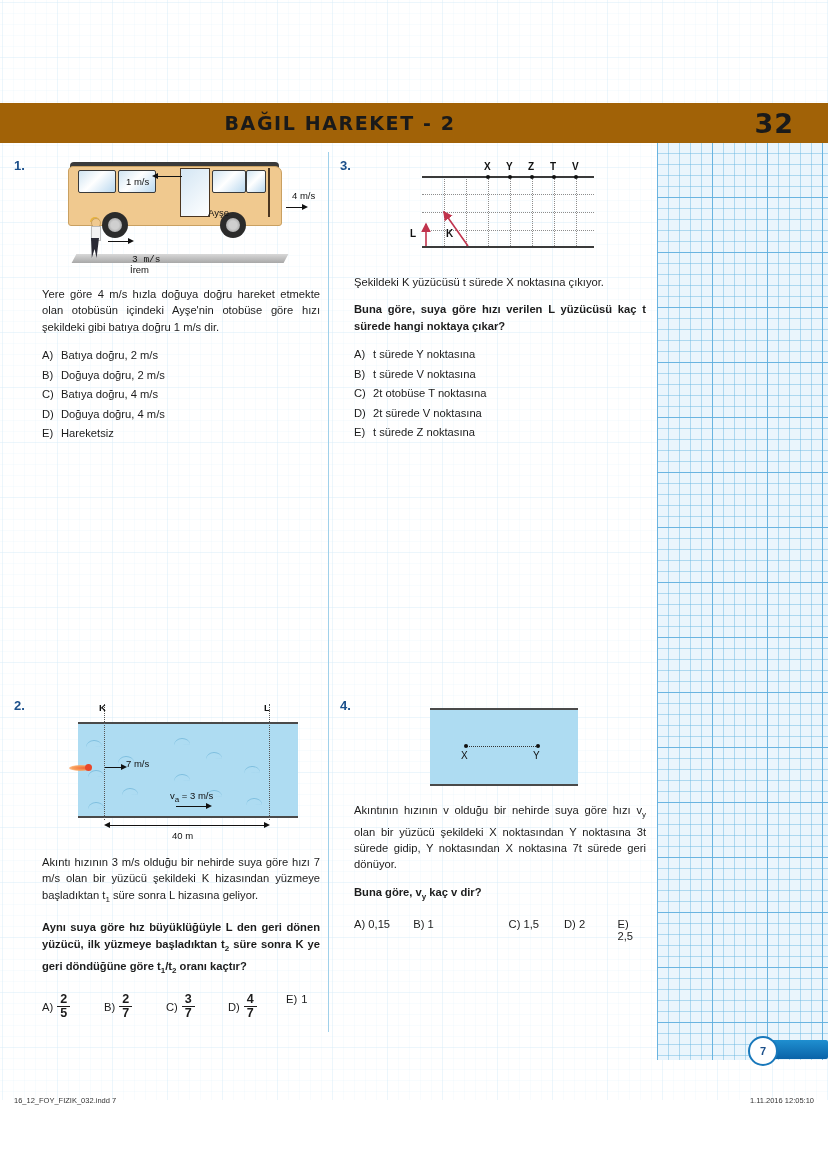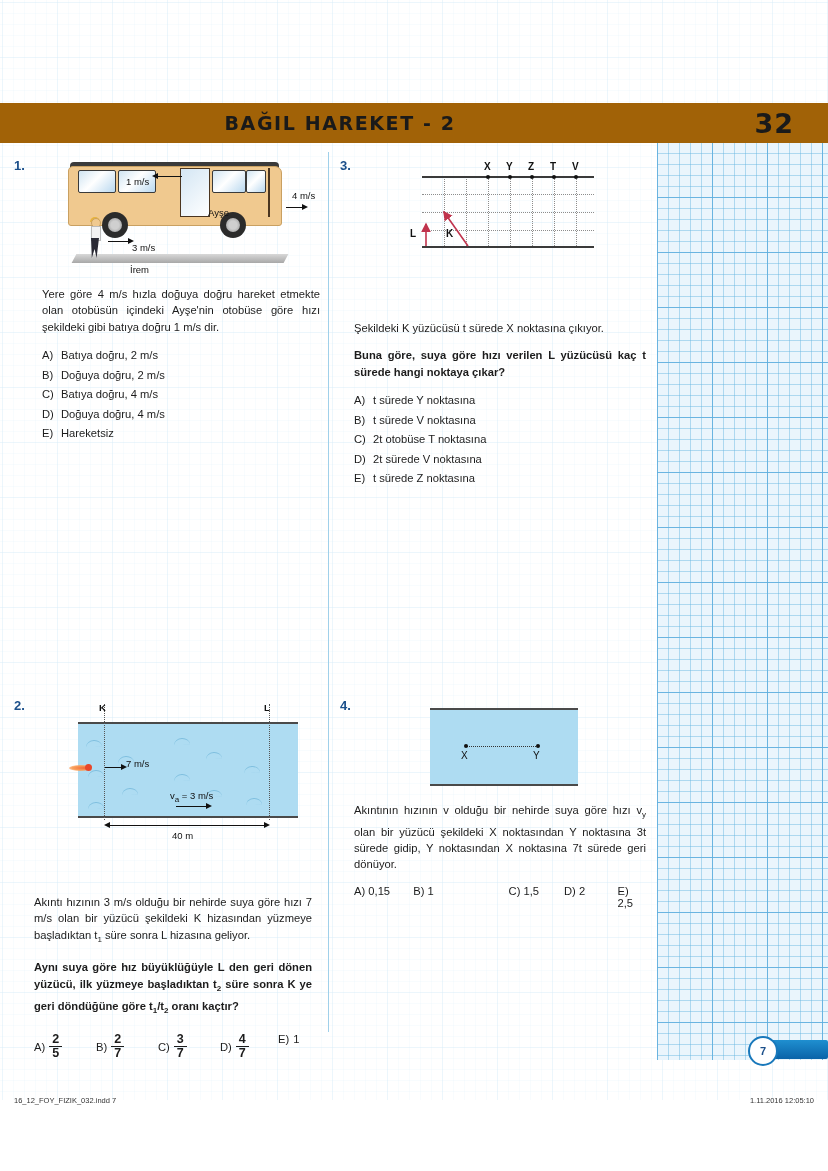--- a/index.html
+++ b/index.html
@@ -328,21 +328,21 @@
     <div class="lblsm" style="left:122px; top:47px;margin-left:26px;">Ayşe</div>
 
     <div class="irem">
       <div class="hair"></div>
       <div class="head"></div>
       <div class="torso"></div>
       <div class="legs"></div>
     </div>
     <div class="arrow-line" style="left:48px; top:81px; width:20px;"></div>
     <div class="arrow-head ah-right" style="left:68px; top:78px;"></div>
-    <div class="lblsm" style="left:72px; top:82px;">3 m/s</div>
+    <div class="lblsm" style="left:72px; top:94px;font-family:Liberation Mono, monospace;">3 m/s</div>
     <div class="lblsm" style="left:22px; top:104px;padding-left:48px;">İrem</div>
   </div>
 
   <div style="position:absolute; left:28px; top:128px; width:278px;">
     <div class="qtext">Yere göre 4 m/s hızla doğuya doğru hareket etmekte olan otobüsün içindeki Ayşe'nin otobüse göre hızı şekildeki gibi batıya doğru 1 m/s dir.</div>
     <div class="opts">
       <div class="opt">
           <span class="lbl">A)</span>
           <span>Batıya doğru, 2 m/s</span>
         </div>
@@ -402,21 +402,21 @@
           <path d="M0,0 L6,3 L0,6 z" fill="#c0334d"></path>
         </marker>
       </defs>
       <line x1="4" y1="70" x2="4" y2="48" stroke="#c0334d" stroke-width="1.6" marker-end="url(#ah-red)"></line>
       <line x1="46" y1="70" x2="22" y2="36" stroke="#c0334d" stroke-width="1.6" marker-end="url(#ah-red)"></line>
     </svg>
     <div class="q3-lbl" style="left:-12px; top:52px;">L</div>
     <div class="q3-lbl" style="left:24px; top:52px;">K</div>
   </div>
 
-  <div style="position:absolute; left:14px; top:116px; width:292px;margin-top:46px;">
+  <div style="position:absolute; left:14px; top:116px; width:292px;">
     <div class="qtext">Şekildeki K yüzücüsü t sürede X noktasına çıkıyor.</div>
     <div class="qtext bold" style="margin-top:11px;">Buna göre, suya göre hızı verilen L yüzücüsü kaç t sürede hangi noktaya çıkar?</div>
     <div class="opts">
       <div class="opt">
           <span class="lbl">A)</span>
           <span>t sürede Y noktasına</span>
         </div>
       <div class="opt">
           <span class="lbl">B)</span>
           <span>t sürede V noktasına</span>
@@ -476,21 +476,21 @@
     </div>
     <div class="arrow-line" style="left:98px; top:84px; width:30px;"></div>
     <div class="arrow-head ah-right" style="left:128px; top:81px;"></div>
 
     <div class="arrow-head ah-left" style="left:26px; top:100px;"></div>
     <div class="arrow-line" style="left:31px; top:103px; width:155px;"></div>
     <div class="arrow-head ah-right" style="left:186px; top:100px;"></div>
     <div class="lblsm" style="left:94px; top:108px;">40 m</div>
   </div>
 
-  <div style="position:absolute; left:20px; top:156px; width:278px;margin-top:40px;">
+  <div style="position:absolute; left:28px; top:156px; width:278px;">
     <div class="qtext">Akıntı hızının 3 m/s olduğu bir nehirde suya göre hızı 7 m/s olan bir yüzücü şekildeki K hizasından yüzmeye başladıktan t<sub>1</sub> süre sonra L hizasına geliyor.</div>
     <div class="qtext bold" style="margin-top:11px;">Aynı suya göre hız büyüklüğüyle L den geri dönen yüzücü, ilk yüzmeye başladıktan t<sub>2</sub> süre sonra K ye geri döndüğüne göre t<sub>1</sub>/t<sub>2</sub> oranı kaçtır?</div>
     <div class="frac-row">
       <div class="frac-item" style="width:62px;">
         <span>A)</span>
         <span class="frac">
           <span class="num">2</span>
           <span class="den">5</span>
         </span>
       </div>
@@ -532,20 +532,21 @@
     <div class="q4-edge" style="top:76px;"></div>
     <div class="q4-dotline"></div>
     <div class="q4-dot" style="left:34px; top:36px;"></div>
     <div class="q4-dot" style="left:106px; top:36px;"></div>
     <div class="q4-lbl" style="left:31px; top:42px;">X</div>
     <div class="q4-lbl" style="left:103px; top:42px;">Y</div>
   </div>
 
   <div style="position:absolute; left:14px; top:104px; width:292px;">
     <div class="qtext">Akıntının hızının v olduğu bir nehirde suya göre hızı v<sub>y</sub> olan bir yüzücü şekildeki X noktasından Y noktasına 3t sürede gidip, Y noktasından X noktasına 7t sürede geri dönüyor.</div>
+    <div class="qtext bold" style="margin-top:11px;">Buna göre, v<sub>y</sub> kaç v dir?</div>
     <div class="inline-opts">
       <div style="width:62px;"><span>A)</span> <span>0,15</span></div>
       <div style="width:58px;"><span>B)</span> <span>1</span></div>
       <div style="width:58px;margin-left:40px;"><span>C)</span> <span>1,5</span></div>
       <div style="width:56px;"><span>D)</span> <span>2</span></div>
       <div><span>E)</span> <span>2,5</span></div>
     </div>
   </div>
 </div>
 

